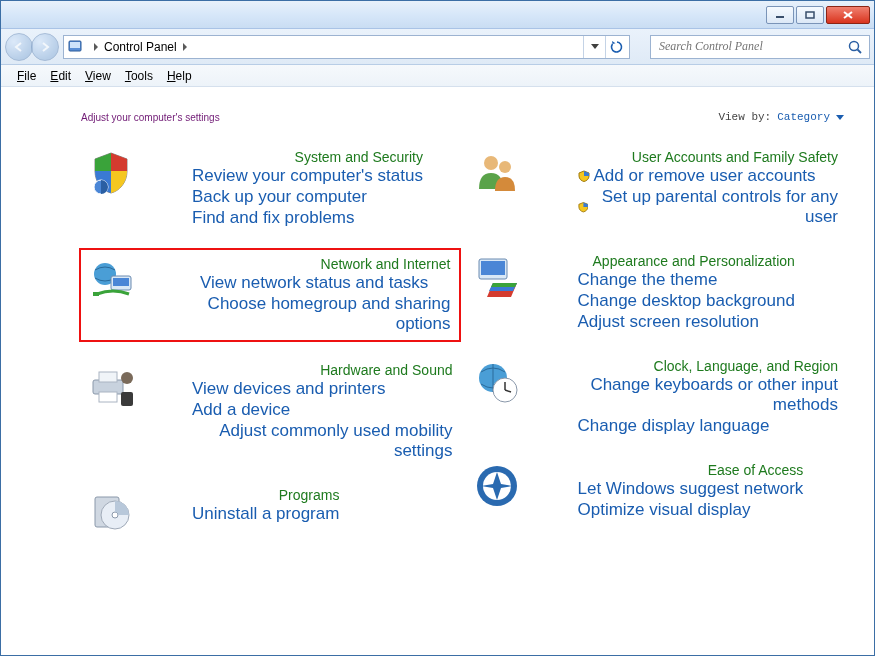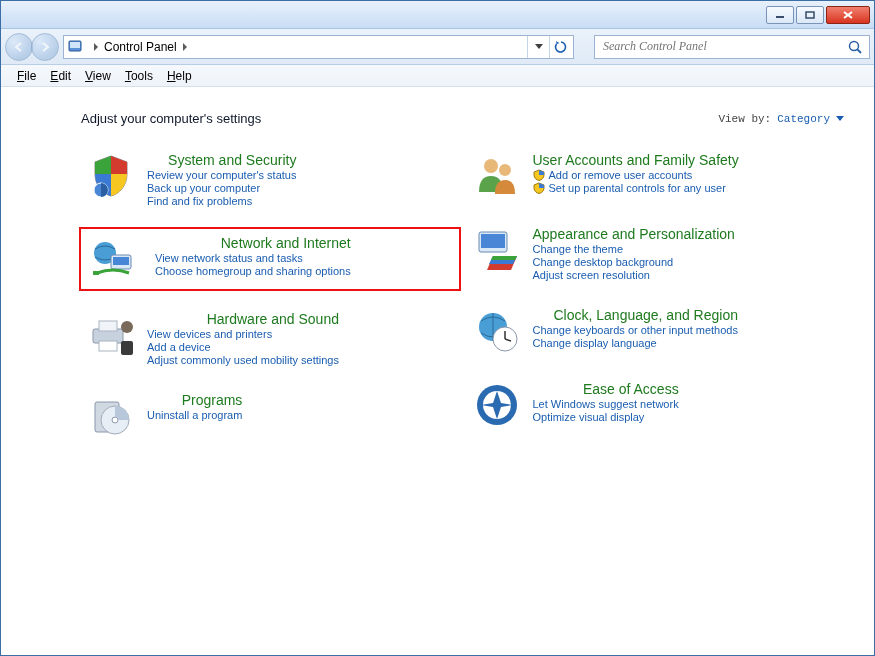--- a/index.html
+++ b/index.html
@@ -71,21 +71,21 @@
   .addr-end {
     margin-left: auto; display:flex; align-items:center; gap:0;
     height:100%;
   }
   .addr-end .drop, .addr-end .refresh {
     width: 22px; height: 100%;
     border-left: 1px solid #c4d3e6;
     display:flex; align-items:center; justify-content:center;
   }
   .search-box {
-    width: 276px; height: 24px;
+    width: 220px; height: 24px;
     background: #fff; border: 1px solid #9cb3d1;
     display: flex; align-items: center; padding: 0 6px;
     margin-left: 16px;
   }
   .search-box input {
     border: none; outline: none; flex: 1;
     font: italic 12px "Segoe UI";
     color: #7a7a7a; background: transparent;
   }
   .search-box .mag { width:16px; height:16px; color:#2b5fa3;}
@@ -104,21 +104,21 @@
   .content {
     padding: 24px 30px 10px 80px;
     position: relative;
     height: calc(100% - 28px - 36px - 22px);
     overflow: auto;
   }
   .head-row {
     display:flex; justify-content:space-between; align-items:center;
     margin-bottom: 22px;
   }
-  .head-title { color:#0f172a; font-size:13px; }
+  .head-title { color:#701a75; font-size:10px; }
   .viewby { color:#444; font-size:11px; display:flex; align-items:center; gap:6px;font-family:Liberation Mono, monospace;}
   .viewby .val { color:#1a5db0; }
   .viewby .chev { width:0;height:0;border-left:4px solid transparent;border-right:4px solid transparent;border-top:5px solid #1a5db0;}
   .columns { display:flex; gap: 8px; }
   .col { flex:1; display:flex; flex-direction:column; gap:18px; }
   .cat {
     display:flex; gap:12px;
     padding: 4px 6px;
     position: relative;
   }
@@ -127,21 +127,21 @@
     margin: -2px -2px -2px -2px;
     padding: 6px 8px;
     gap: 18px;
   }
   .cat-icon {
     width: 48px; height: 48px; flex-shrink:0;
     display:flex; align-items:center; justify-content:center;
   }
   .cat-body { display:flex; flex-direction:column; gap:1px;text-align:right; }
   .cat-title { color:#1e7a1e; font-size:14px; cursor: pointer; }
-  .cat-link { color:#1a5db0; font-size:11px; cursor:pointer; display:flex; align-items:center; gap:4px;}
+  .cat-link { color:#1a5db0; font-size:17px; cursor:pointer; display:flex; align-items:center; gap:4px;margin-left:45px;}
   .shield-mini { width:12px; height:12px; }
 </style>
 </head>
 <body>
 
 <div class="titlebar">
   <div class="win-btn">
     <svg width="10" height="8">
         <line x1="1" y1="6" x2="9" y2="6" stroke="#384d6a" stroke-width="2"></line>
       </svg>

